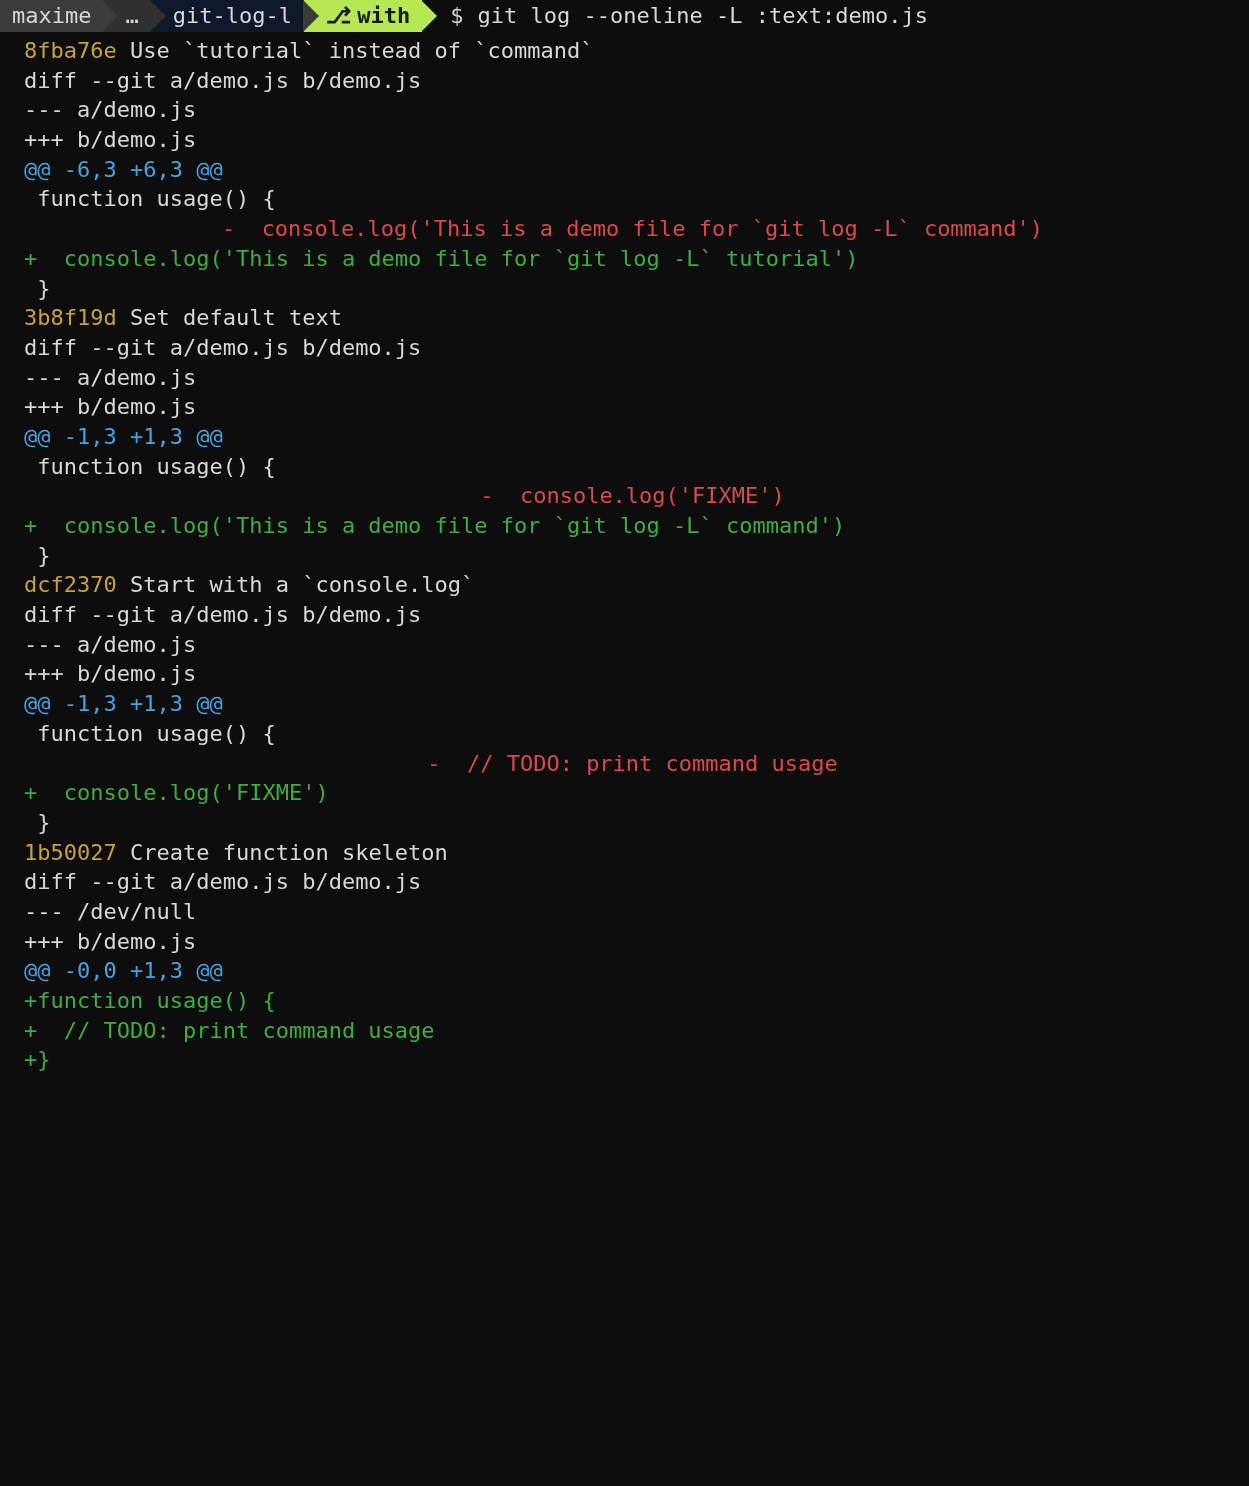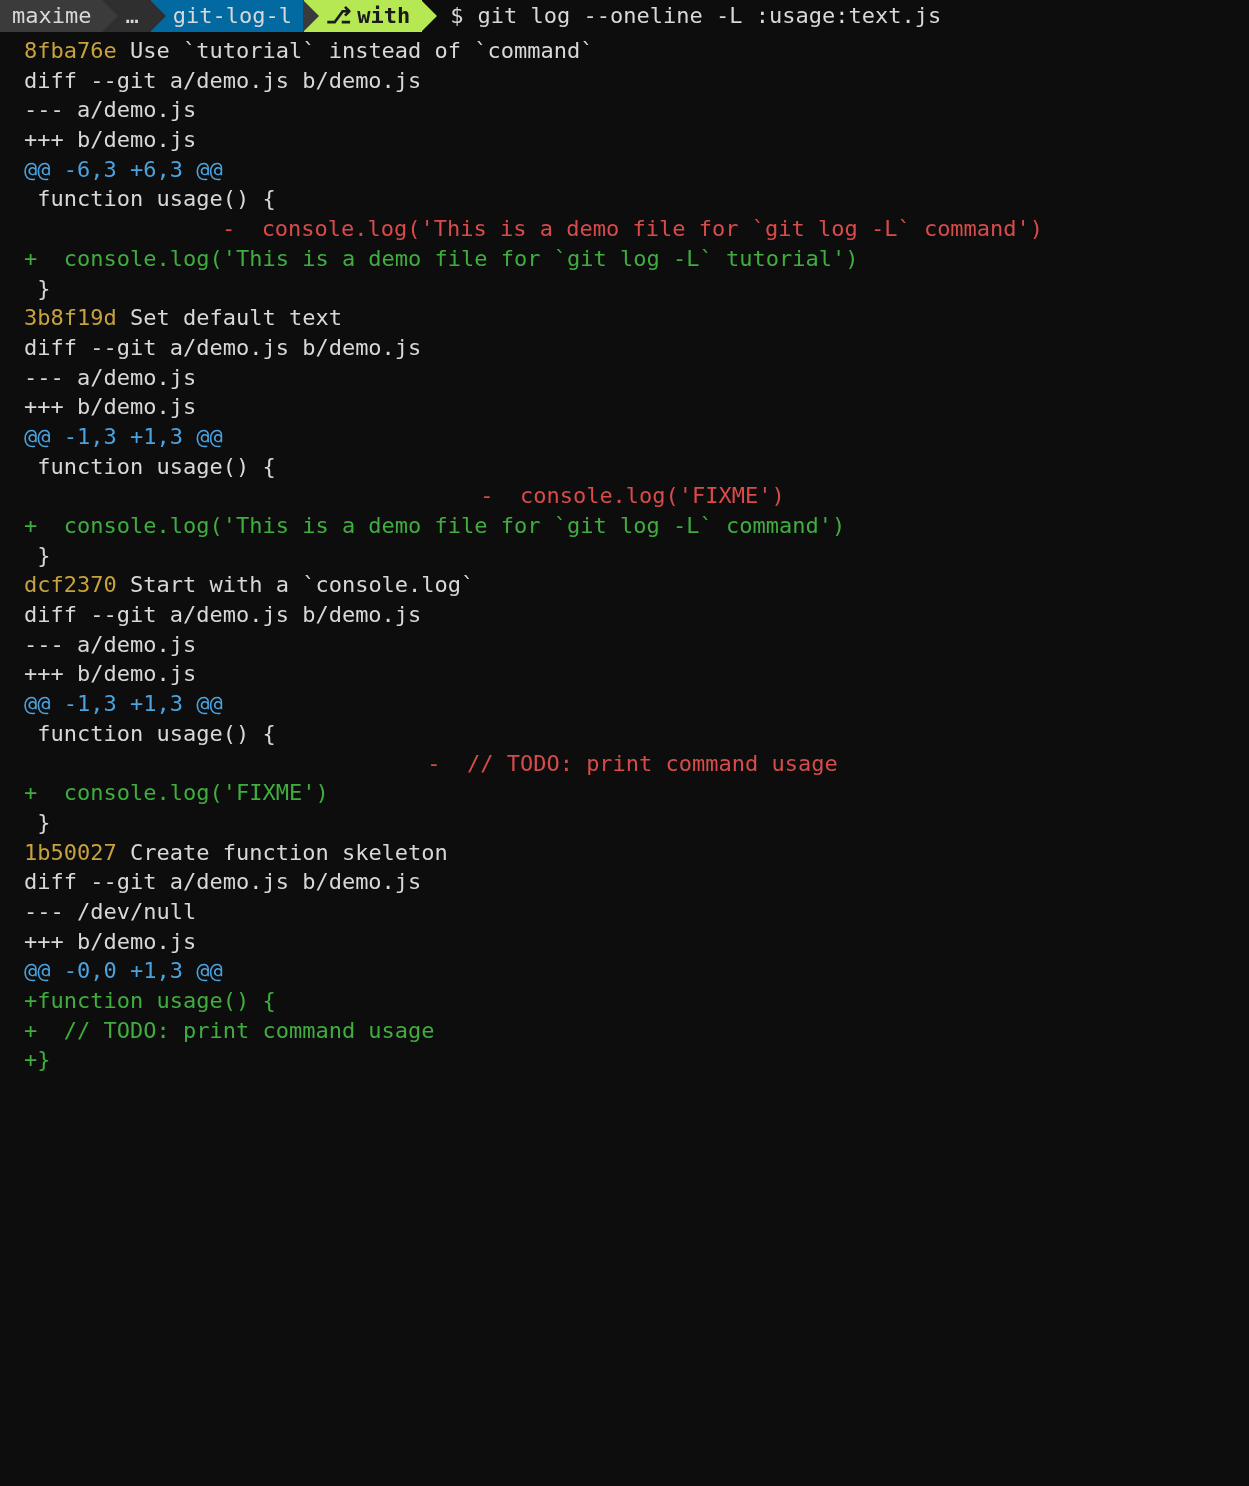--- a/index.html
+++ b/index.html
@@ -33,21 +33,21 @@
       top: 0;
       width: 0; height: 0;
       border-top: 16px solid transparent;
       border-bottom: 16px solid transparent;
       z-index: 2;
     }
     .seg-grey  { background: #3b3b3b; color: #d8d8d8; }
     .seg-grey .arrow { border-left: 16px solid #3b3b3b; }
     .seg-grey2 { background: #2f2f2f; color: #d8d8d8; }
     .seg-grey2 .arrow { border-left: 16px solid #2f2f2f; }
-    .seg-grey3 { background: #0369a1; color: #d8d8d8; }
+    .seg-grey3 { background: #0f172a; color: #d8d8d8; }
     .seg-grey3 .arrow { border-left: 16px solid #3b3b3b; }
     .seg-bright { background: #b5e853; color: #1a1a1a; font-weight: 600; }
     .seg-bright .arrow { border-left: 16px solid #b5e853; }
     .branch-icon {
       display: inline-block;
       margin-right: 6px;
       font-weight: 600;
     }
     .cmd-part {
       display: flex;
@@ -83,17 +83,17 @@
     <span>git-log-l</span>
     <span class="arrow"></span>
   </div>
   <div class="seg seg-bright">
     <span class="branch-icon">⎇</span>
     <span>with</span>
     <span class="arrow"></span>
   </div>
   <div class="cmd-part">
     <span class="cmd-sym">$</span>
-    <span>git log --oneline -L :usage:text.js</span>
+    <span>git log --oneline -L :text:demo.js</span>
   </div>
 </div>
 
 <div class="term" id="term"><span class="line"><span class="c-hash">8fba76e</span><span class="c-white"> Use `tutorial` instead of `command`</span></span><span class="line c-white"></span><span class="line c-white">diff --git a/demo.js b/demo.js</span><span class="line c-white">--- a/demo.js</span><span class="line c-white">+++ b/demo.js</span><span class="line c-blue">@@ -6,3 +6,3 @@</span><span class="line c-white"> function usage() {</span><span class="line c-red">-  console.log('This is a demo file for `git log -L` command')</span><span class="line c-green">+  console.log('This is a demo file for `git log -L` tutorial')</span><span class="line c-white"> }</span><span class="line"><span class="c-hash">3b8f19d</span><span class="c-white"> Set default text</span></span><span class="line c-white"></span><span class="line c-white">diff --git a/demo.js b/demo.js</span><span class="line c-white">--- a/demo.js</span><span class="line c-white">+++ b/demo.js</span><span class="line c-blue">@@ -1,3 +1,3 @@</span><span class="line c-white"> function usage() {</span><span class="line c-red">-  console.log('FIXME')</span><span class="line c-green">+  console.log('This is a demo file for `git log -L` command')</span><span class="line c-white"> }</span><span class="line"><span class="c-hash">dcf2370</span><span class="c-white"> Start with a `console.log`</span></span><span class="line c-white"></span><span class="line c-white">diff --git a/demo.js b/demo.js</span><span class="line c-white">--- a/demo.js</span><span class="line c-white">+++ b/demo.js</span><span class="line c-blue">@@ -1,3 +1,3 @@</span><span class="line c-white"> function usage() {</span><span class="line c-red">-  // TODO: print command usage</span><span class="line c-green">+  console.log('FIXME')</span><span class="line c-white"> }</span><span class="line"><span class="c-hash">1b50027</span><span class="c-white"> Create function skeleton</span></span><span class="line c-white"></span><span class="line c-white">diff --git a/demo.js b/demo.js</span><span class="line c-white">--- /dev/null</span><span class="line c-white">+++ b/demo.js</span><span class="line c-blue">@@ -0,0 +1,3 @@</span><span class="line c-green">+function usage() {</span><span class="line c-green">+  // TODO: print command usage</span><span class="line c-green">+}</span></div>
 
 </body></html>

